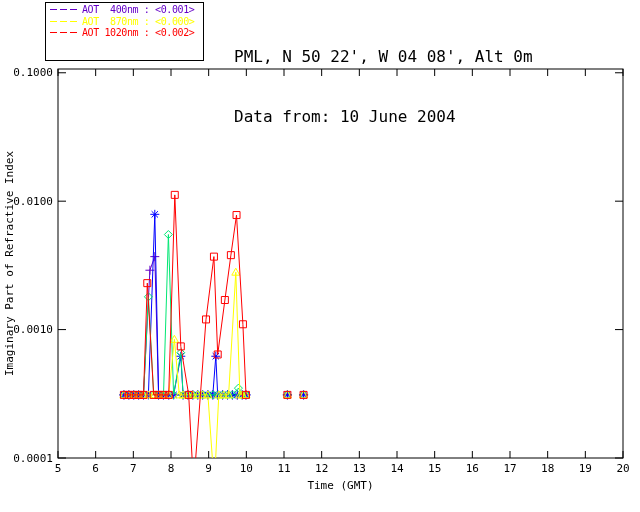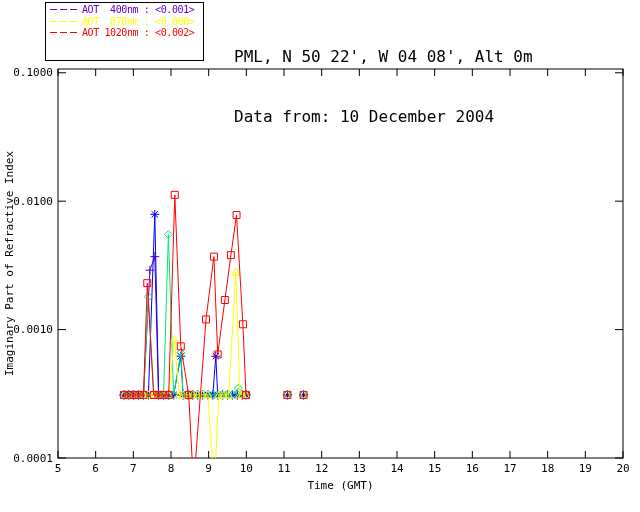--- a/index.html
+++ b/index.html
@@ -14,21 +14,21 @@
   .ltxt{font-size:10px;white-space:pre;letter-spacing:-0.4px;}
   svg text{font-family:"DejaVu Sans Mono", monospace;fill:#000;}
 </style>
 </head>
 <body>
 
 <div class="screen">
 
   <div class="hdr">
     <div>PML, N 50 22', W 04 08', Alt 0m</div>
-    <div>Data from: 10 December 2004</div>
+    <div>Data from: 10 June 2004</div>
   </div>
 
   <div class="legend">
       <div class="lrow">
         <span class="ldash">
           <i style="background: rgb(100, 0, 200);"></i>
           <i style="background: rgb(100, 0, 200);"></i>
           <i style="background: rgb(100, 0, 200);"></i>
         </span>
         <span class="ltxt" style="color: rgb(100, 0, 200);">AOT  400nm : &lt;0.001&gt;</span>

